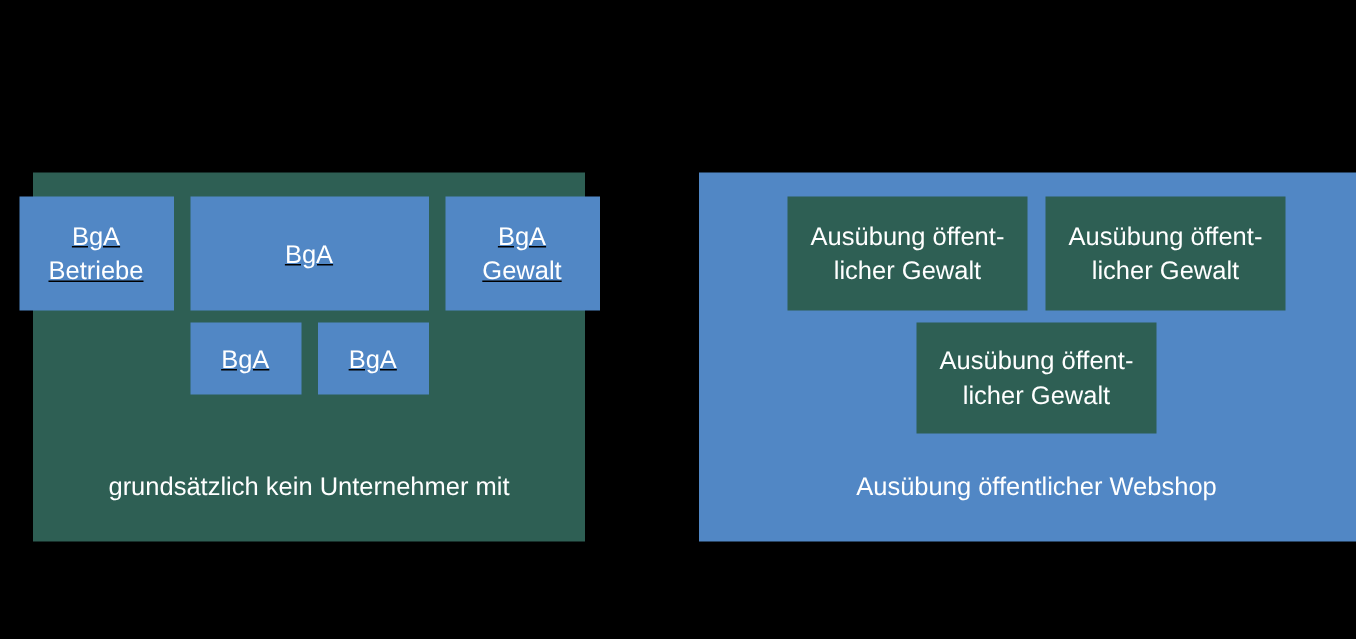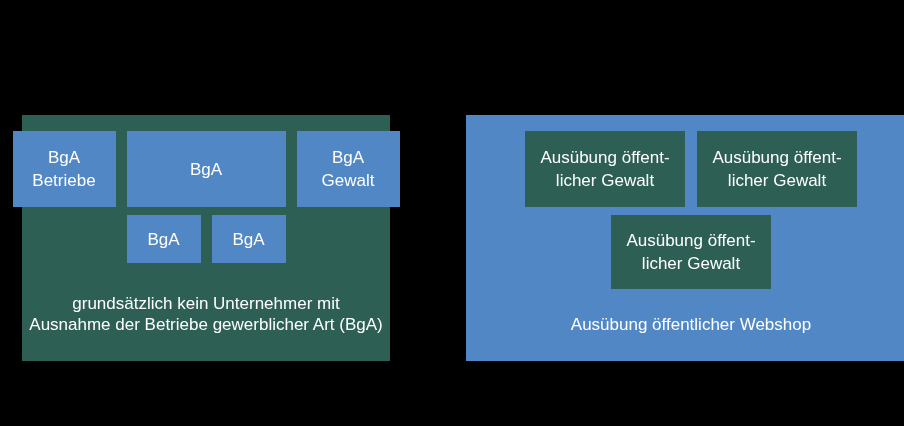--- a/index.html
+++ b/index.html
@@ -14,21 +14,21 @@
     background: var(--page_bg);
     font-family: "Liberation Sans", sans-serif;
     overflow: hidden;
   }
   .stage { position: relative; width: 904px; height: 426px; }
   .panel {
     position: absolute;
     top: 115px;
     height: 246px;
   }
-  .panel-left  { left: 22px;  width: 368px; background: var(--panel_green); }
+  .panel-left  { left: 22px;  width: 368px; background: var(--panel_green); text-decoration: underline; }
   .panel-right { left: 466px; width: 450px; background: var(--panel_blue); }
   .row {
     display: flex;
     justify-content: center;
   }
   .row-1 { margin-top: 16px; gap: 11px; }
   .row-2 { margin-top: 8px;  gap: 11px; }
   .panel-right .row-1 { gap: 12px; }
   .box {
     display: flex;
@@ -78,21 +78,20 @@
     <div class="row row-2">
       <div class="box box-blue w74 h48">
         <div>BgA</div>
       </div>
       <div class="box box-blue w74 h48">
         <div>BgA</div>
       </div>
     </div>
     <div class="caption">
       <div>grundsätzlich kein Unternehmer mit</div>
-      <div>Ausnahme der Betriebe gewerblicher Art (BgA)</div>
     </div>
   </div>
 
   <div class="panel panel-right">
     <div class="row row-1">
       <div class="box box-green w160 h76">
         <div>Ausübung öffent-</div>
         <div>licher Gewalt</div>
       </div>
       <div class="box box-green w160 h76">

